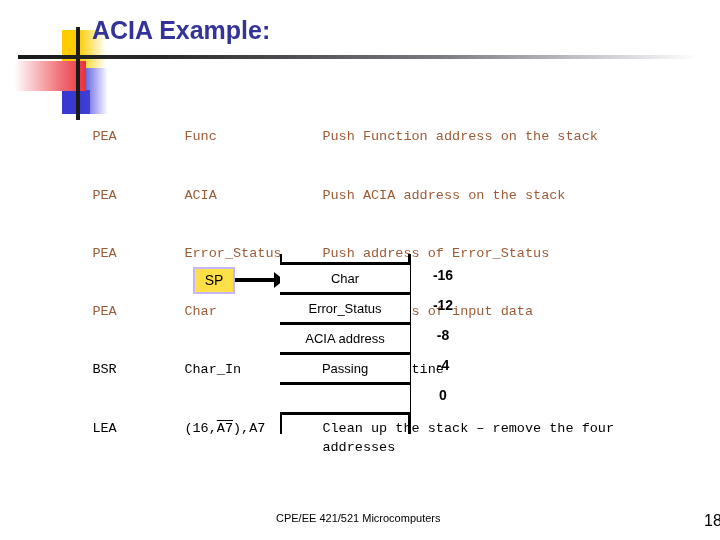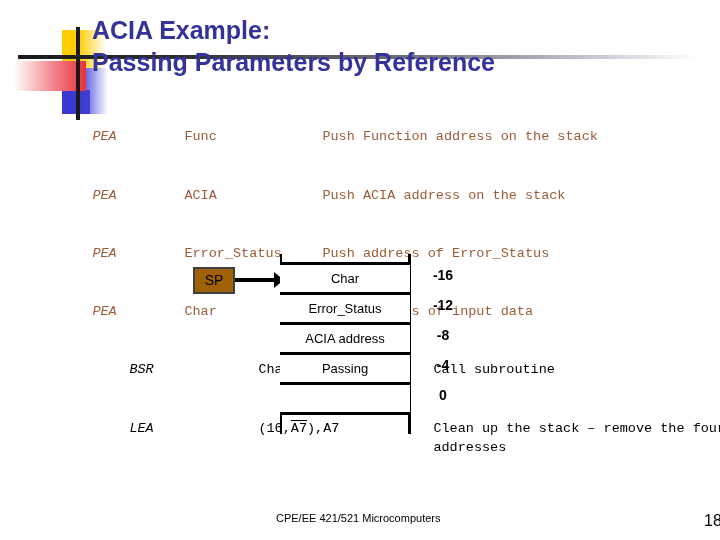--- a/index.html
+++ b/index.html
@@ -102,55 +102,54 @@
   }
   .code-row {
     position: relative;
     display: block;
     white-space: pre;
   }
   .col-op {
     display: inline-block;
     width: 92px;
     vertical-align: top;
-    font-style: italic;
   }
   .col-arg {
     display: inline-block;
     width: 138px;
     vertical-align: top;
   }
   .col-cmt {
     display: inline-block;
     vertical-align: top;
     white-space: pre-wrap;
     width: 372px;
   }
   .c-brown { color: #9c5c38; }
-  .c-black { color: #000000; margin-left: 37px; }
+  .c-black { color: #000000; }
   .ovl {
     text-decoration: overline;
   }
 
   
   #stack-diagram {
     position: absolute;
     left: 188px;
     top: 262px;
     width: 290px;
     height: 175px;
   }
   #sp-box {
     position: absolute;
     left: 5px;
     top: 5px;
     width: 42px;
     height: 27px;
-    border: 2px solid #404040;
-    background: #a16207;
+    border: 2px solid #c4b5fd;
+    background: #fde047;
     box-sizing: border-box;
     font-size: 14px;
     line-height: 23px;
     text-align: center;
     color: #000;
   }
   #sp-arrow-line {
     position: absolute;
     left: 47px;
     top: 16px;
@@ -242,21 +241,20 @@
   <div class="sq-yellow"></div>
   <div class="sq-blue"></div>
   <div class="sq-blue-low"></div>
   <div class="sq-red"></div>
   <div class="vline-deco"></div>
 </div>
 <div class="hline-deco"></div>
 
 <div id="title-block">
   <div class="tline">ACIA Example:</div>
-  <div class="tline">Passing Parameters by Reference</div>
 </div>
 
 <div id="code-area">
 
   <div class="code-row">
     <span class="col-op c-brown">PEA</span><span class="col-arg c-brown">Func</span><span class="col-cmt c-brown">Push Function address on the stack</span>
   </div>
 
   <div class="code-row">
     <span class="col-op c-brown">PEA</span><span class="col-arg c-brown">ACIA</span><span class="col-cmt c-brown">Push ACIA address on the stack</span>

